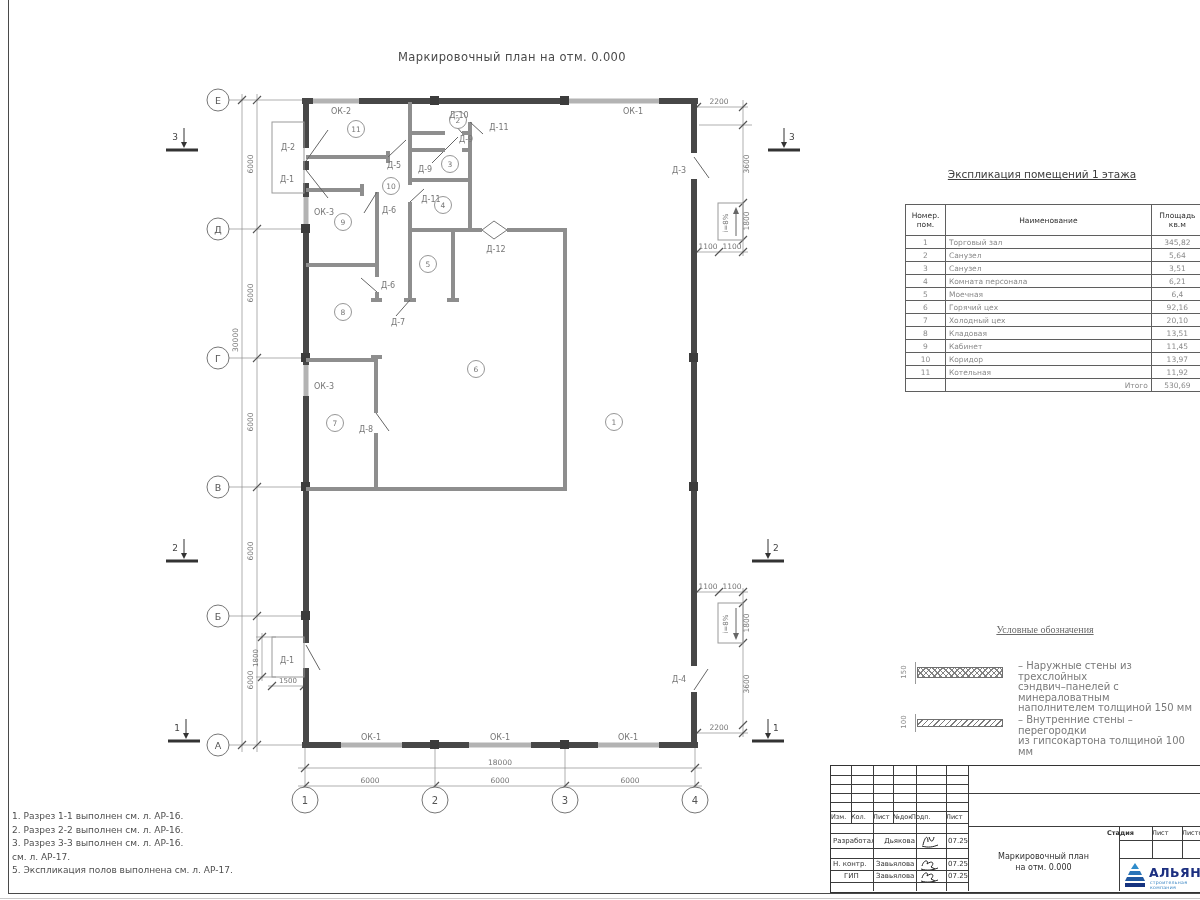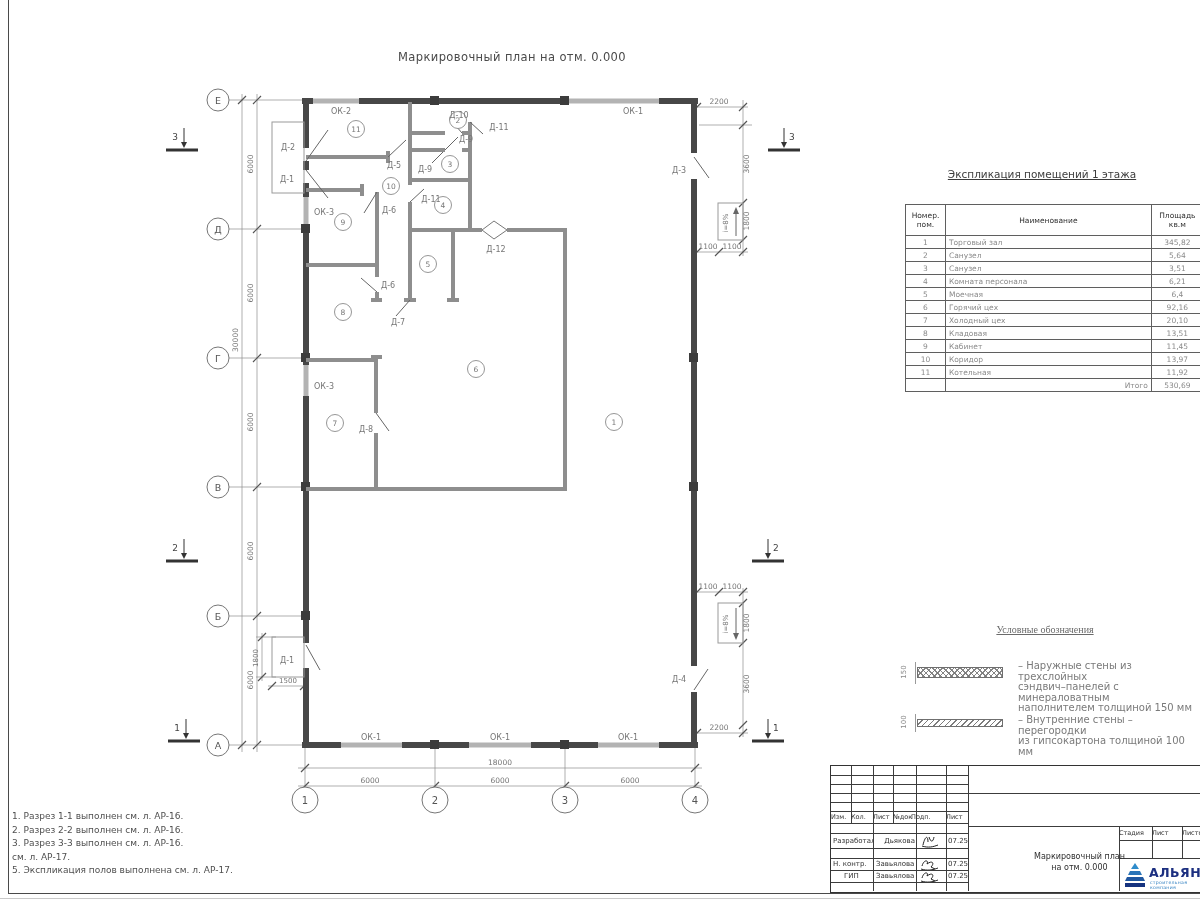--- a/index.html
+++ b/index.html
@@ -30,21 +30,21 @@
      repeating-linear-gradient(-45deg,rgba(120,120,120,.9) 0 1px,transparent 1px 4px),#fff;}
   .hatch-d{background:repeating-linear-gradient(-45deg,rgba(110,110,110,.9) 0 1px,transparent 1px 4px),#fff;}
   .lg-text{position:absolute;font-size:10px;line-height:10.5px;color:#7a7a7a;}
   .lg-dim{position:absolute;font-size:7px;color:#8a8a8a;transform:rotate(-90deg);}
   .lg-ext{position:absolute;width:1px;background:#9a9a9a;}
   
   #stamp{left:830px;top:765px;width:378px;height:128px;border:1.5px solid #333;box-sizing:border-box;background:#fff;}
   .sl{position:absolute;background:#3c3c3c;}
   .st{position:absolute;font-size:6.5px;color:#333;text-align:left;overflow:hidden;white-space:nowrap;}
   .st2{position:absolute;font-size:7px;color:#333;white-space:nowrap;overflow:hidden;}
-  #doc-title{font-size:8px;color:#2e2e2e;text-align:center;line-height:11px;padding-left:36px;}
+  #doc-title{font-size:8px;color:#2e2e2e;text-align:center;line-height:11px;}
   #logo-text{font-weight:bold;font-size:12.5px;color:#1c2f80;letter-spacing:.5px;}
   #logo-sub{font-size:4.6px;color:#2f7fc0;letter-spacing:.3px;}
   svg text{font-family:"DejaVu Sans",sans-serif;}
 </style>
 </head>
 <body>
 
 <div id="sheet">
 
   <div class="frame-line" style="left:8px;top:0;width:1px;height:894px;"></div>
@@ -513,21 +513,21 @@
     <div class="st2" style="left:117px;top:106px;width:20px;">07.25</div>
     <svg class="abs" style="left:88px;top:104px;" width="26" height="12" viewBox="0 0 26 12">
       <path d="M3,8 C5,1 10,2 8,6 C13,2 16,5 12,9 L16,11 M2,11 C8,13 14,12 19,10" fill="none" stroke="#222" stroke-width="1"></path>
     </svg>
 
     <div class="abs" id="doc-title" style="left:137px;top:85px;width:151px;">
       <div>Маркировочный план</div>
       <div>на отм. 0.000</div>
     </div>
 
-    <div class="st" style="left:288px;top:63px;width:33px;">Стадия</div>
+    <div class="st" style="left:276px;top:63px;width:33px;font-weight:bold;">Стадия</div>
     <div class="st" style="left:321px;top:63px;width:30px;">Лист</div>
     <div class="st" style="left:351px;top:63px;width:27px;">Листов</div>
 
     <div class="abs" style="left:292px;top:95px;width:86px;height:30px;overflow:hidden;">
       <svg width="20" height="26" viewBox="0 0 20 26" style="position:absolute;left:2px;top:2px;">
         <polygon points="10,0 14,6 6,6" fill="#2f8ccb"></polygon>
         <polygon points="5,8 15,8 17,12 3,12" fill="#2a74b8"></polygon>
         <polygon points="2,14 18,14 20,18 0,18" fill="#2057a0"></polygon>
         <polygon points="0,20 20,20 20,24 0,24" fill="#16337f"></polygon>
       </svg>

